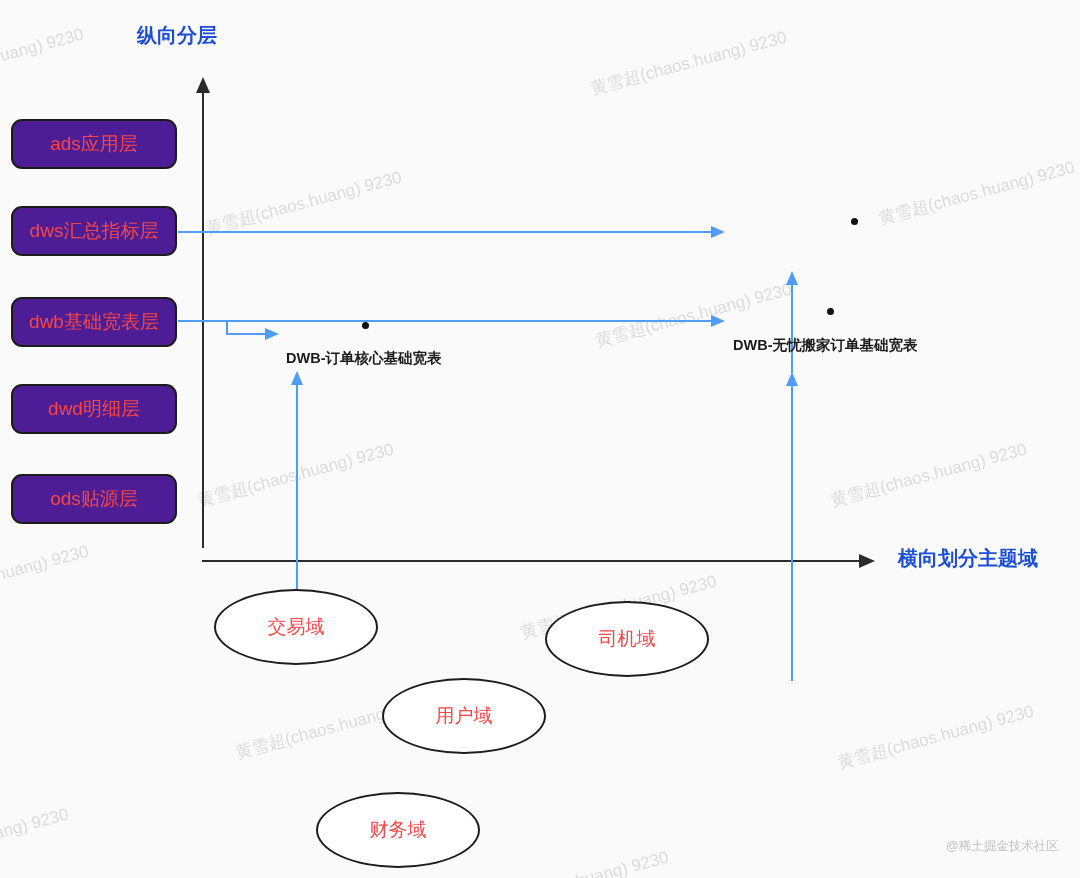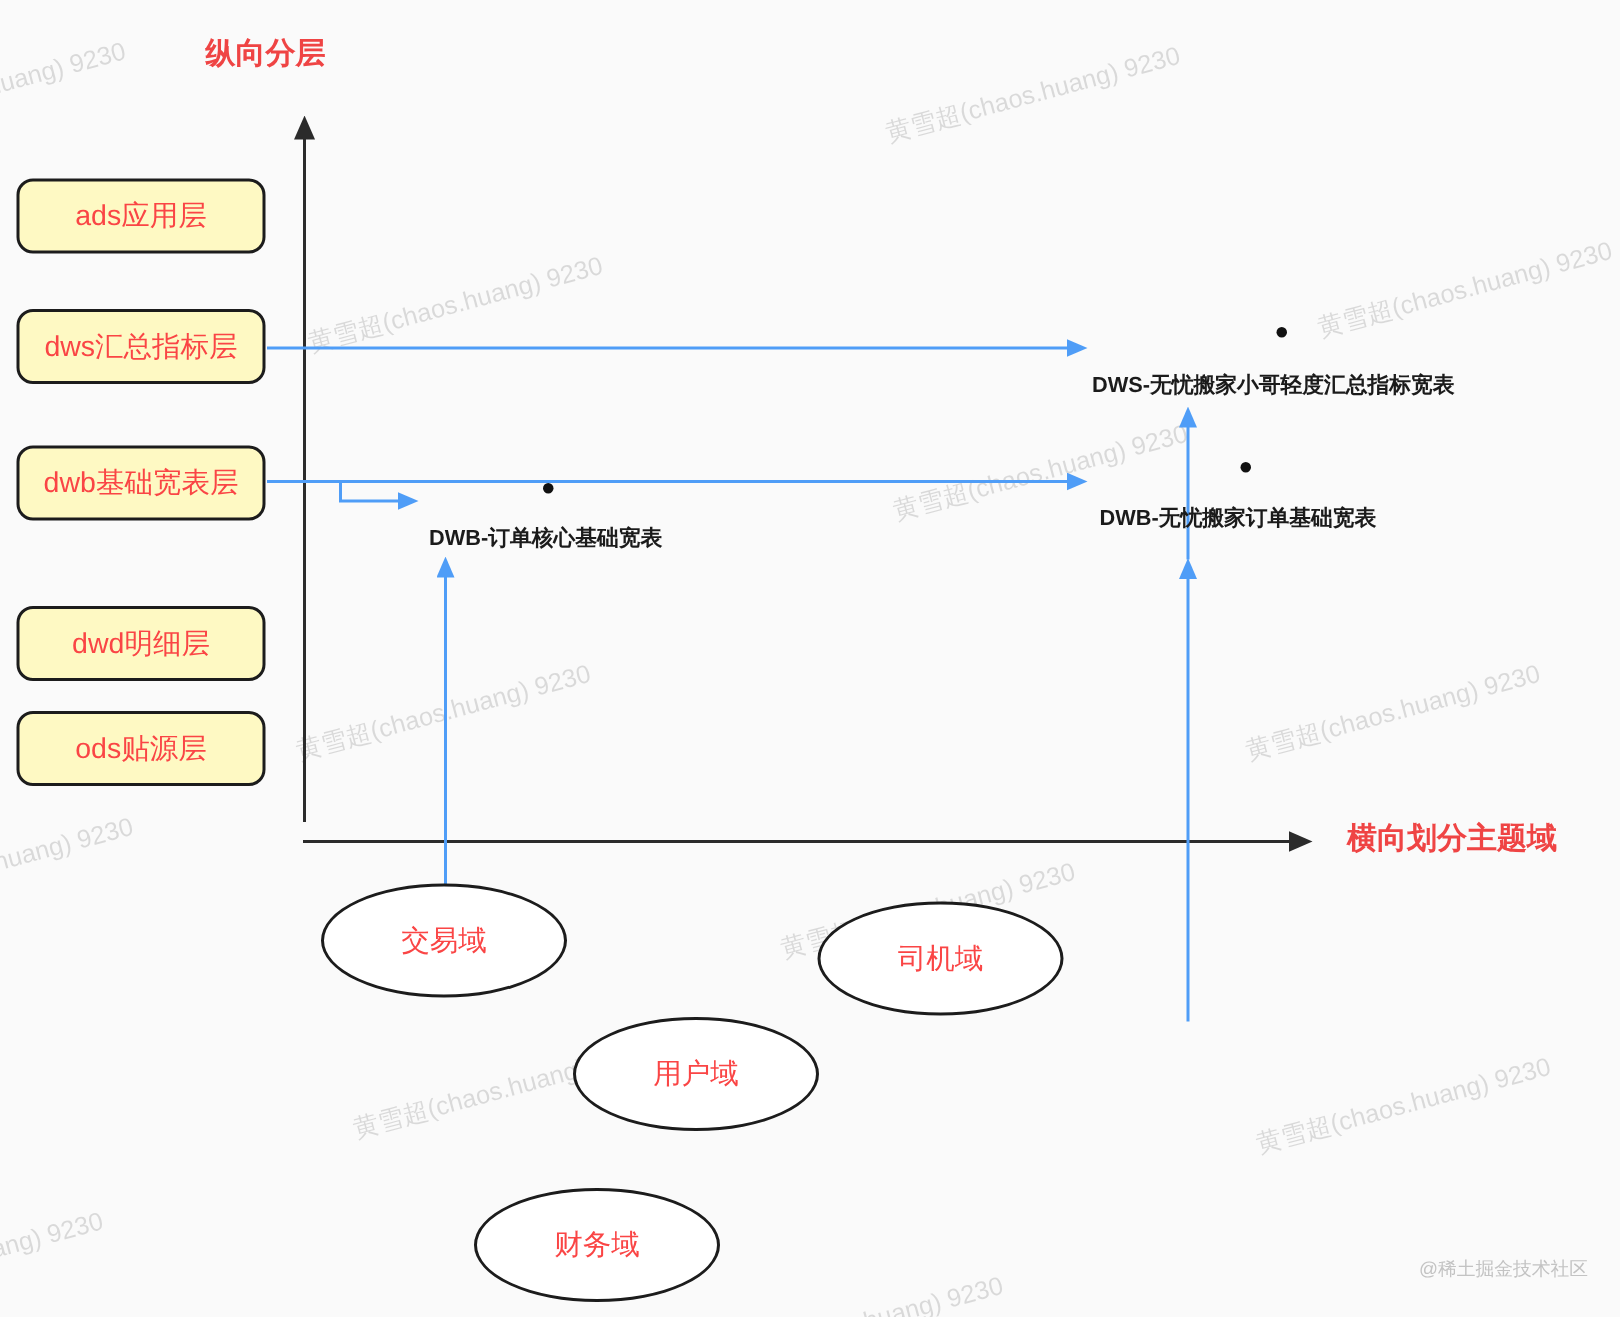--- a/index.html
+++ b/index.html
@@ -15,28 +15,28 @@
     transform:rotate(-15deg); transform-origin:left top;
     pointer-events:none; user-select:none;
   }
   .credit {
     position:absolute; left:946px; top:838px;
     font-size:12.5px; color:#c3c3c3; white-space:nowrap;text-align:right;
   }
   
   .axis-title {
     position:absolute; font-size:20px; font-weight:bold;
-    color:#ef4444; white-space:nowrap;
+    color:#1d4ed8; white-space:nowrap;
   }
   .y-axis-title { left:137px; top:22px; }
   .x-axis-title { left:898px; top:545px; }
   
   .layer-box {
     position:absolute; left:11px; width:162px; height:46px;
-    background:#fef9c3; border:2px solid #1c1c1c; border-radius:11px;
+    background:#4c1d95; border:2px solid #1c1c1c; border-radius:11px;
     display:flex; align-items:center; justify-content:center;
     font-size:19px; color:#fa4545; white-space:nowrap;
   }
   
   .domain {
     position:absolute; width:160px; height:72px;
     background:#ffffff; border:2px solid #1c1c1c; border-radius:50%;
     display:flex; align-items:center; justify-content:center;
     font-size:19px; color:#fa4545; white-space:nowrap;
   }
@@ -101,24 +101,23 @@
 
     <line x1="792" y1="373" x2="792" y2="284" stroke="#4f9df7" stroke-width="2" marker-end="url(#blueArrow)"></line>
   </svg>
 
   <div class="axis-title y-axis-title">纵向分层</div>
   <div class="axis-title x-axis-title">横向划分主题域</div>
 
   <div class="layer-box" style="top:119px;">ads应用层</div>
   <div class="layer-box" style="top:206px;">dws汇总指标层</div>
   <div class="layer-box" style="top:297px;">dwb基础宽表层</div>
-  <div class="layer-box" style="top:384px;margin-top:20px;">dwd明细层</div>
+  <div class="layer-box" style="top:384px;">dwd明细层</div>
   <div class="layer-box" style="top:474px;">ods贴源层</div>
 
-  <div class="table-label" style="left:728px; top:247px;">DWS-无忧搬家小哥轻度汇总指标宽表</div>
   <div class="table-label" style="left:286px; top:349px;">DWB-订单核心基础宽表</div>
   <div class="table-label" style="left:733px; top:336px;">DWB-无忧搬家订单基础宽表</div>
 
   <div class="dot" style="left:362px; top:322px;"></div>
   <div class="dot" style="left:851px; top:218px;"></div>
   <div class="dot" style="left:827px; top:308px;"></div>
 
   <div class="domain" style="left:545px; top:601px;">司机域</div>
   <div class="domain" style="left:214px; top:589px;">交易域</div>
   <div class="domain" style="left:382px; top:678px;">用户域</div>

